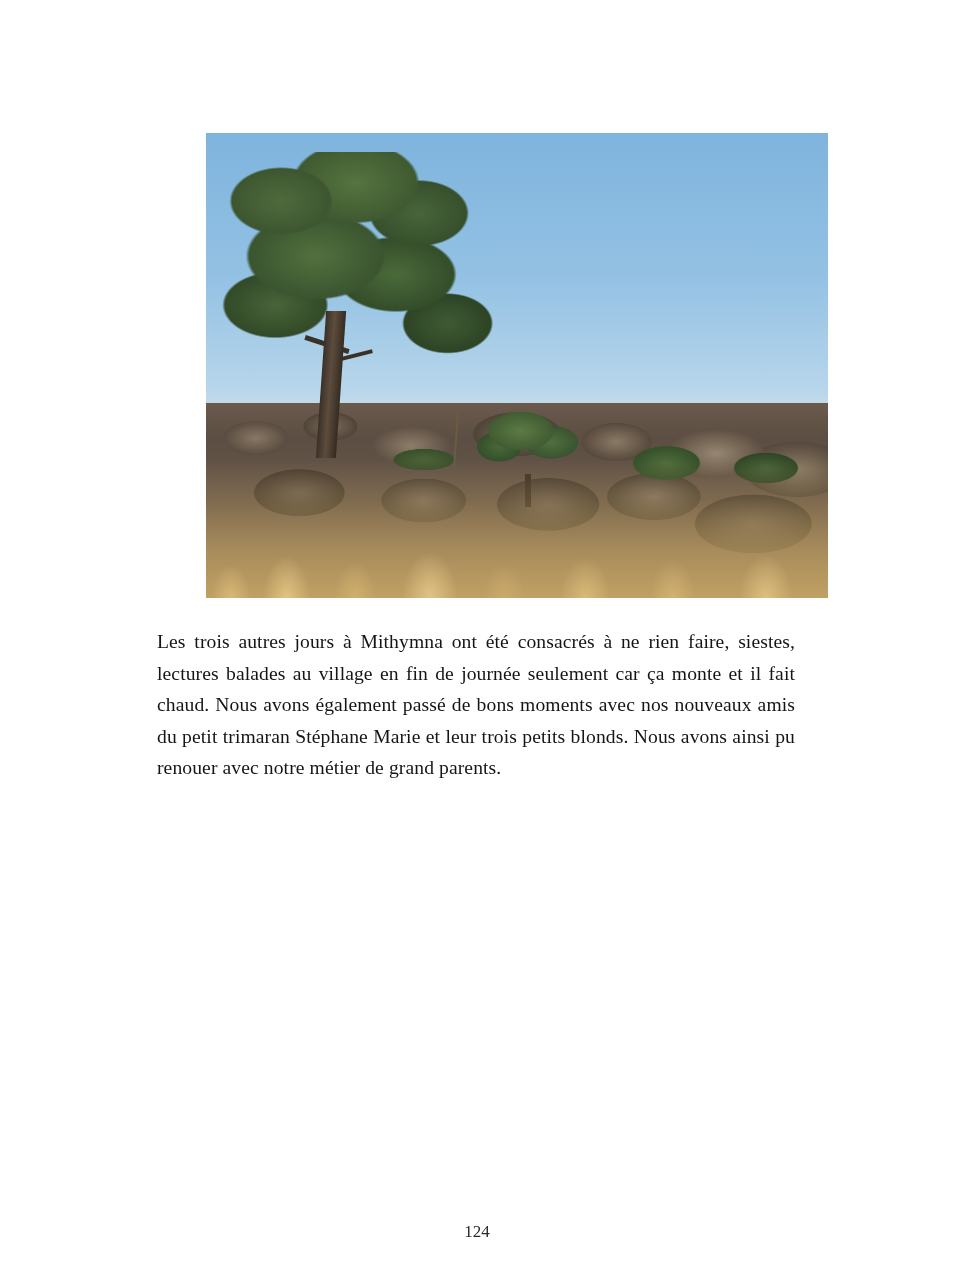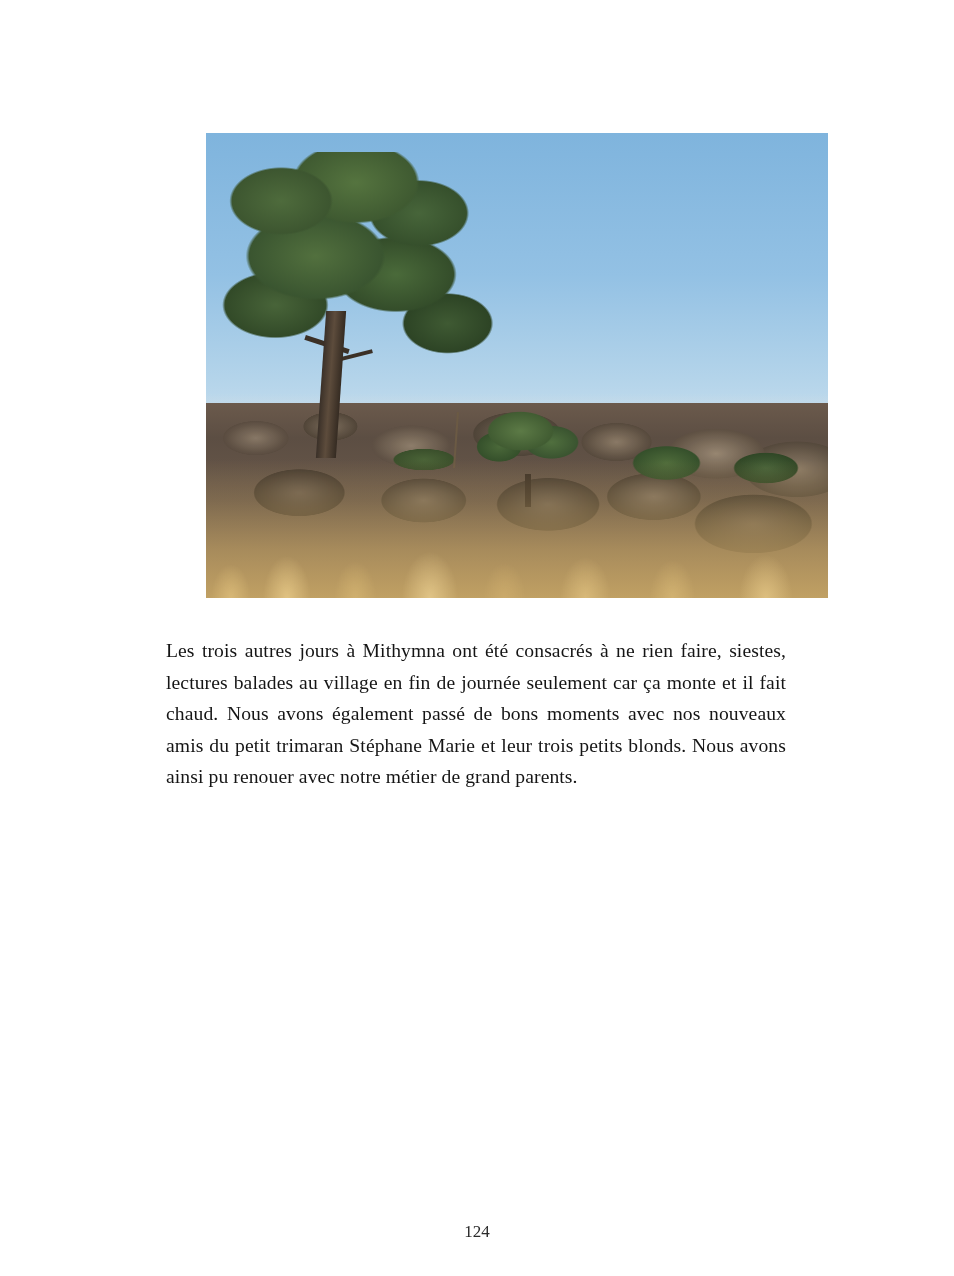--- a/index.html
+++ b/index.html
@@ -234,21 +234,21 @@
     top: 622px;
     width: 646px;
     font-size: 19.6px;
     line-height: 31.6px;
     text-align: justify;
     text-justify: inter-word;
     color: #151515;
     letter-spacing: 0.1px;
   }
   .body-text p {
-    margin: 13px;
+    margin: 4px;
   }
 
   
   .page-number {
     position: absolute;
     left: 0;
     top: 1222px;
     width: 954px;
     text-align: center;
     font-size: 17px;

